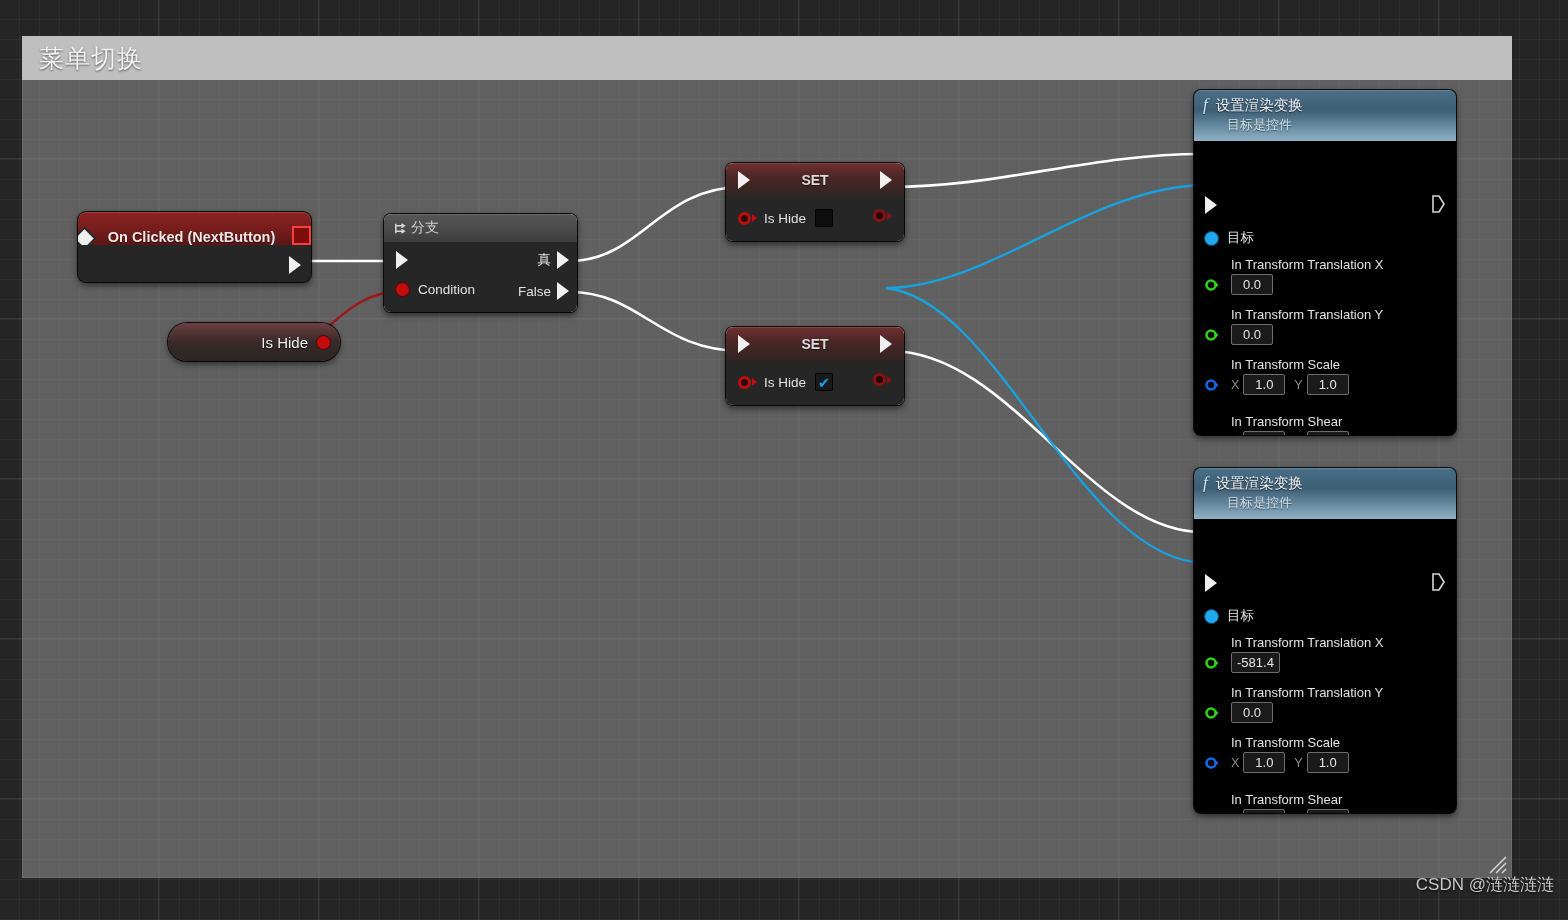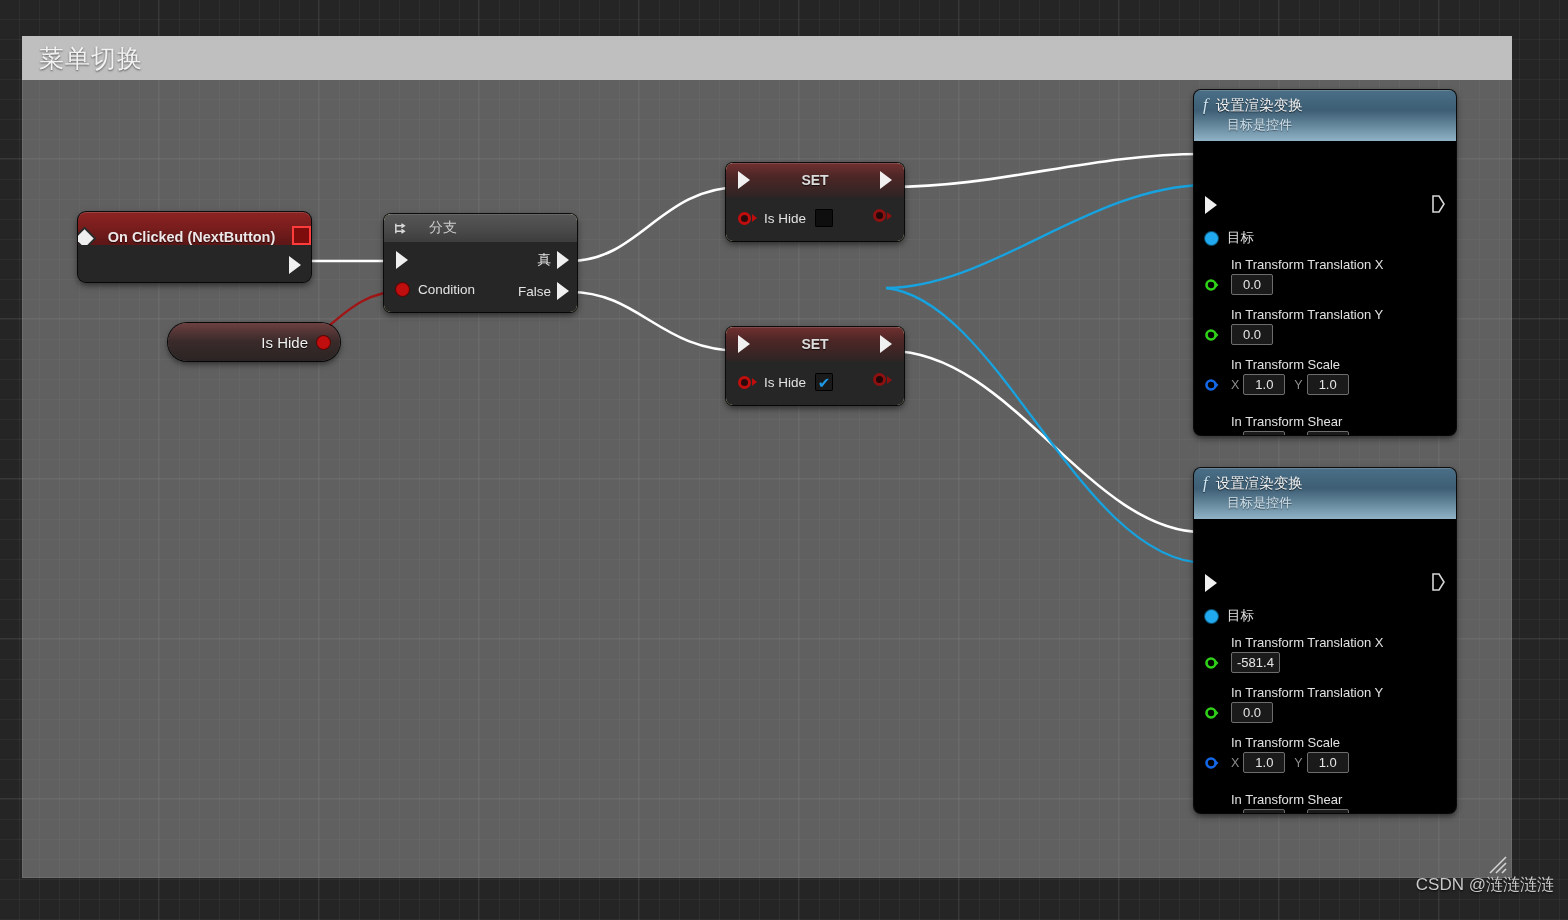--- a/index.html
+++ b/index.html
@@ -49,21 +49,21 @@
   .diamond{width:13px;height:13px;background:#efefef;transform:rotate(45deg);
     box-shadow:0 0 0 2px #2a2a2a;margin-right:4px;flex:none;}
   .delegate-pin{width:15px;height:15px;border:2px solid #ff3b3b;background:#7d0d0d;flex:none;}
   .event-body{height:37px;position:relative;background:#262626;}
 
   
   .node-branch{left:384px;top:214px;width:193px;height:98px;overflow:hidden;}
   .branch-head{height:28px;display:flex;align-items:center;padding:0 9px;
     background:linear-gradient(to bottom,#565656 0%,#4a4a4a 55%,#3d3d3d 100%);
     box-shadow:inset 0 1px 0 rgba(255,255,255,.10);}
-  .branch-title{font-size:14px;color:#cfcfcf;margin-left:21px;}
+  .branch-title{font-size:14px;color:#cfcfcf;margin-left:3px;}
   .branch-body{position:relative;height:70px;background:#262626;}
   .row{position:absolute;display:flex;align-items:center;}
 
   
   .pill{position:absolute;height:38px;border-radius:19px;display:flex;align-items:center;
     box-shadow:0 3px 6px rgba(0,0,0,.55), 0 0 0 1px rgba(0,0,0,.9);
     padding:0 12px;}
   .pill-bool{background:linear-gradient(to bottom,#6d4040 0%,#3a2a2a 48%,#2b2424 100%);}
   .pill-obj{background:linear-gradient(to bottom,#3f5f70 0%,#2c3b44 50%,#24292c 100%);}
   .pill-label{font-size:15px;color:#f0f0f0;text-shadow:0 1px 1px rgba(0,0,0,.8);}

